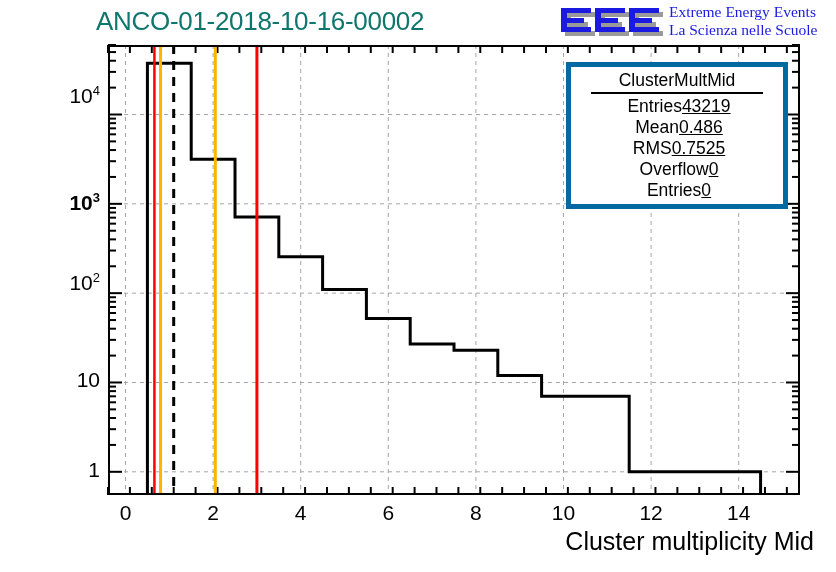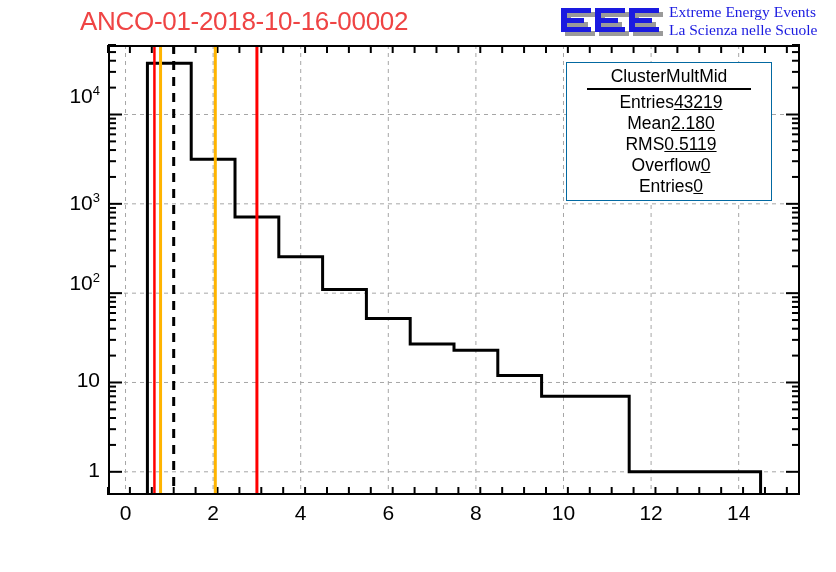--- a/index.html
+++ b/index.html
@@ -3,22 +3,22 @@
 <meta charset="utf-8">
 <style>
   html,body{margin:0;padding:0;background:#ffffff;}
   body{width:836px;height:572px;overflow:hidden;font-family:"Liberation Sans",sans-serif;}
   #root{position:relative;width:836px;height:572px;background:#fff;}
 
   .abs{position:absolute;}
 
   
   #plot-title{
-    left:80px;top:6px;
-    font-size:26px;color:#ef4444;letter-spacing:-0.3px;
+    left:96px;top:6px;
+    font-size:26px;color:#0f766e;letter-spacing:-0.3px;
     white-space:nowrap;
   }
 
   
   #logo{left:559px;top:2px;width:296px;height:40px;font-family:Liberation Serif, serif;}
   #logo-mark{position:absolute;left:0;top:3px;width:104px;height:34px;}
   #logo-text{position:absolute;left:110px;top:1px;width:190px;}
   .logo-line{color:#1a1ae0;font-size:15.5px;line-height:18px;white-space:nowrap;}
 
   
@@ -31,22 +31,22 @@
   .ylab{font-size:21px;color:#000;text-align:right;white-space:nowrap;}
   .ylab sup{font-size:13px;vertical-align:super;}
   .xlab{font-size:21px;color:#000;text-align:center;white-space:nowrap;}
 
   #xtitle{
     right:22px;top:527px;font-size:25px;color:#000;white-space:nowrap;
   }
 
   
   #stats{
-    left:566px;top:62px;width:206px;
-    border:1px solid #0369a1;background:#fff;box-sizing:border-box;
+    left:566px;top:62px;width:222px;
+    border:5px solid #0369a1;background:#fff;box-sizing:border-box;
     font-size:17.5px;color:#000;padding:1px 6px 3px 6px;
   }
   #stats-title{
     text-align:center;border-bottom:2px solid #000;
     padding:1px 12px 1px 12px;margin:1px 14px 2px 14px;white-space:nowrap;
   }
   .stat-row{display:flex;justify-content:center;line-height:21px;padding:0 4px 0 8px;}
   .stat-row .k{white-space:nowrap;}
   .stat-row .v{white-space:nowrap;text-decoration:underline;}
 </style>
@@ -274,43 +274,44 @@
 
   <div class="abs" id="stats">
     <div id="stats-title">ClusterMultMid</div>
     <div id="stats-rows">
         <div class="stat-row">
           <span class="k">Entries</span>
           <span class="v">43219</span>
         </div>
         <div class="stat-row">
           <span class="k">Mean</span>
-          <span class="v">2.180</span>
+          <span class="v">0.486</span>
         </div>
         <div class="stat-row">
           <span class="k">RMS</span>
-          <span class="v">0.5119</span>
+          <span class="v">0.7525</span>
         </div>
         <div class="stat-row">
           <span class="k">Overflow</span>
           <span class="v">0</span>
         </div>
         <div class="stat-row">
           <span class="k">Entries</span>
           <span class="v">0</span>
         </div>
       </div>
   </div>
 
+  <div class="abs" id="xtitle">Cluster multiplicity Mid</div>
 
   <div class="abs" id="ylabels" style="left:0;top:0;width:836px;height:572px;pointer-events:none;">
       <div class="abs ylab" style="width: 60px; left: 40px; top: 457.808px;">1</div>
       <div class="abs ylab" style="width: 60px; left: 40px; top: 368.483px;">10</div>
       <div class="abs ylab" style="width: 60px; left: 40px; top: 270px;">10<sup>2</sup></div>
-      <div class="abs ylab" style="width: 60px; left: 40px; top: 189.833px;">10<sup>3</sup></div>
+      <div class="abs ylab" style="width: 60px; left: 40px; top: 189.833px; font-weight: bold;">10<sup>3</sup></div>
       <div class="abs ylab" style="width: 60px; left: 40px; top: 83px;">10<sup>4</sup></div>
     </div>
   <div class="abs" id="xlabels" style="left:0;top:0;width:836px;height:572px;pointer-events:none;">
       <div class="abs xlab" style="width: 50px; left: 100.519px; top: 501px;">0</div>
       <div class="abs xlab" style="width: 50px; left: 188.114px; top: 501px;">2</div>
       <div class="abs xlab" style="width: 50px; left: 275.709px; top: 501px;">4</div>
       <div class="abs xlab" style="width: 50px; left: 363.304px; top: 501px;">6</div>
       <div class="abs xlab" style="width: 50px; left: 450.899px; top: 501px;">8</div>
       <div class="abs xlab" style="width: 50px; left: 538.494px; top: 501px;">10</div>
       <div class="abs xlab" style="width: 50px; left: 626.089px; top: 501px;">12</div>

